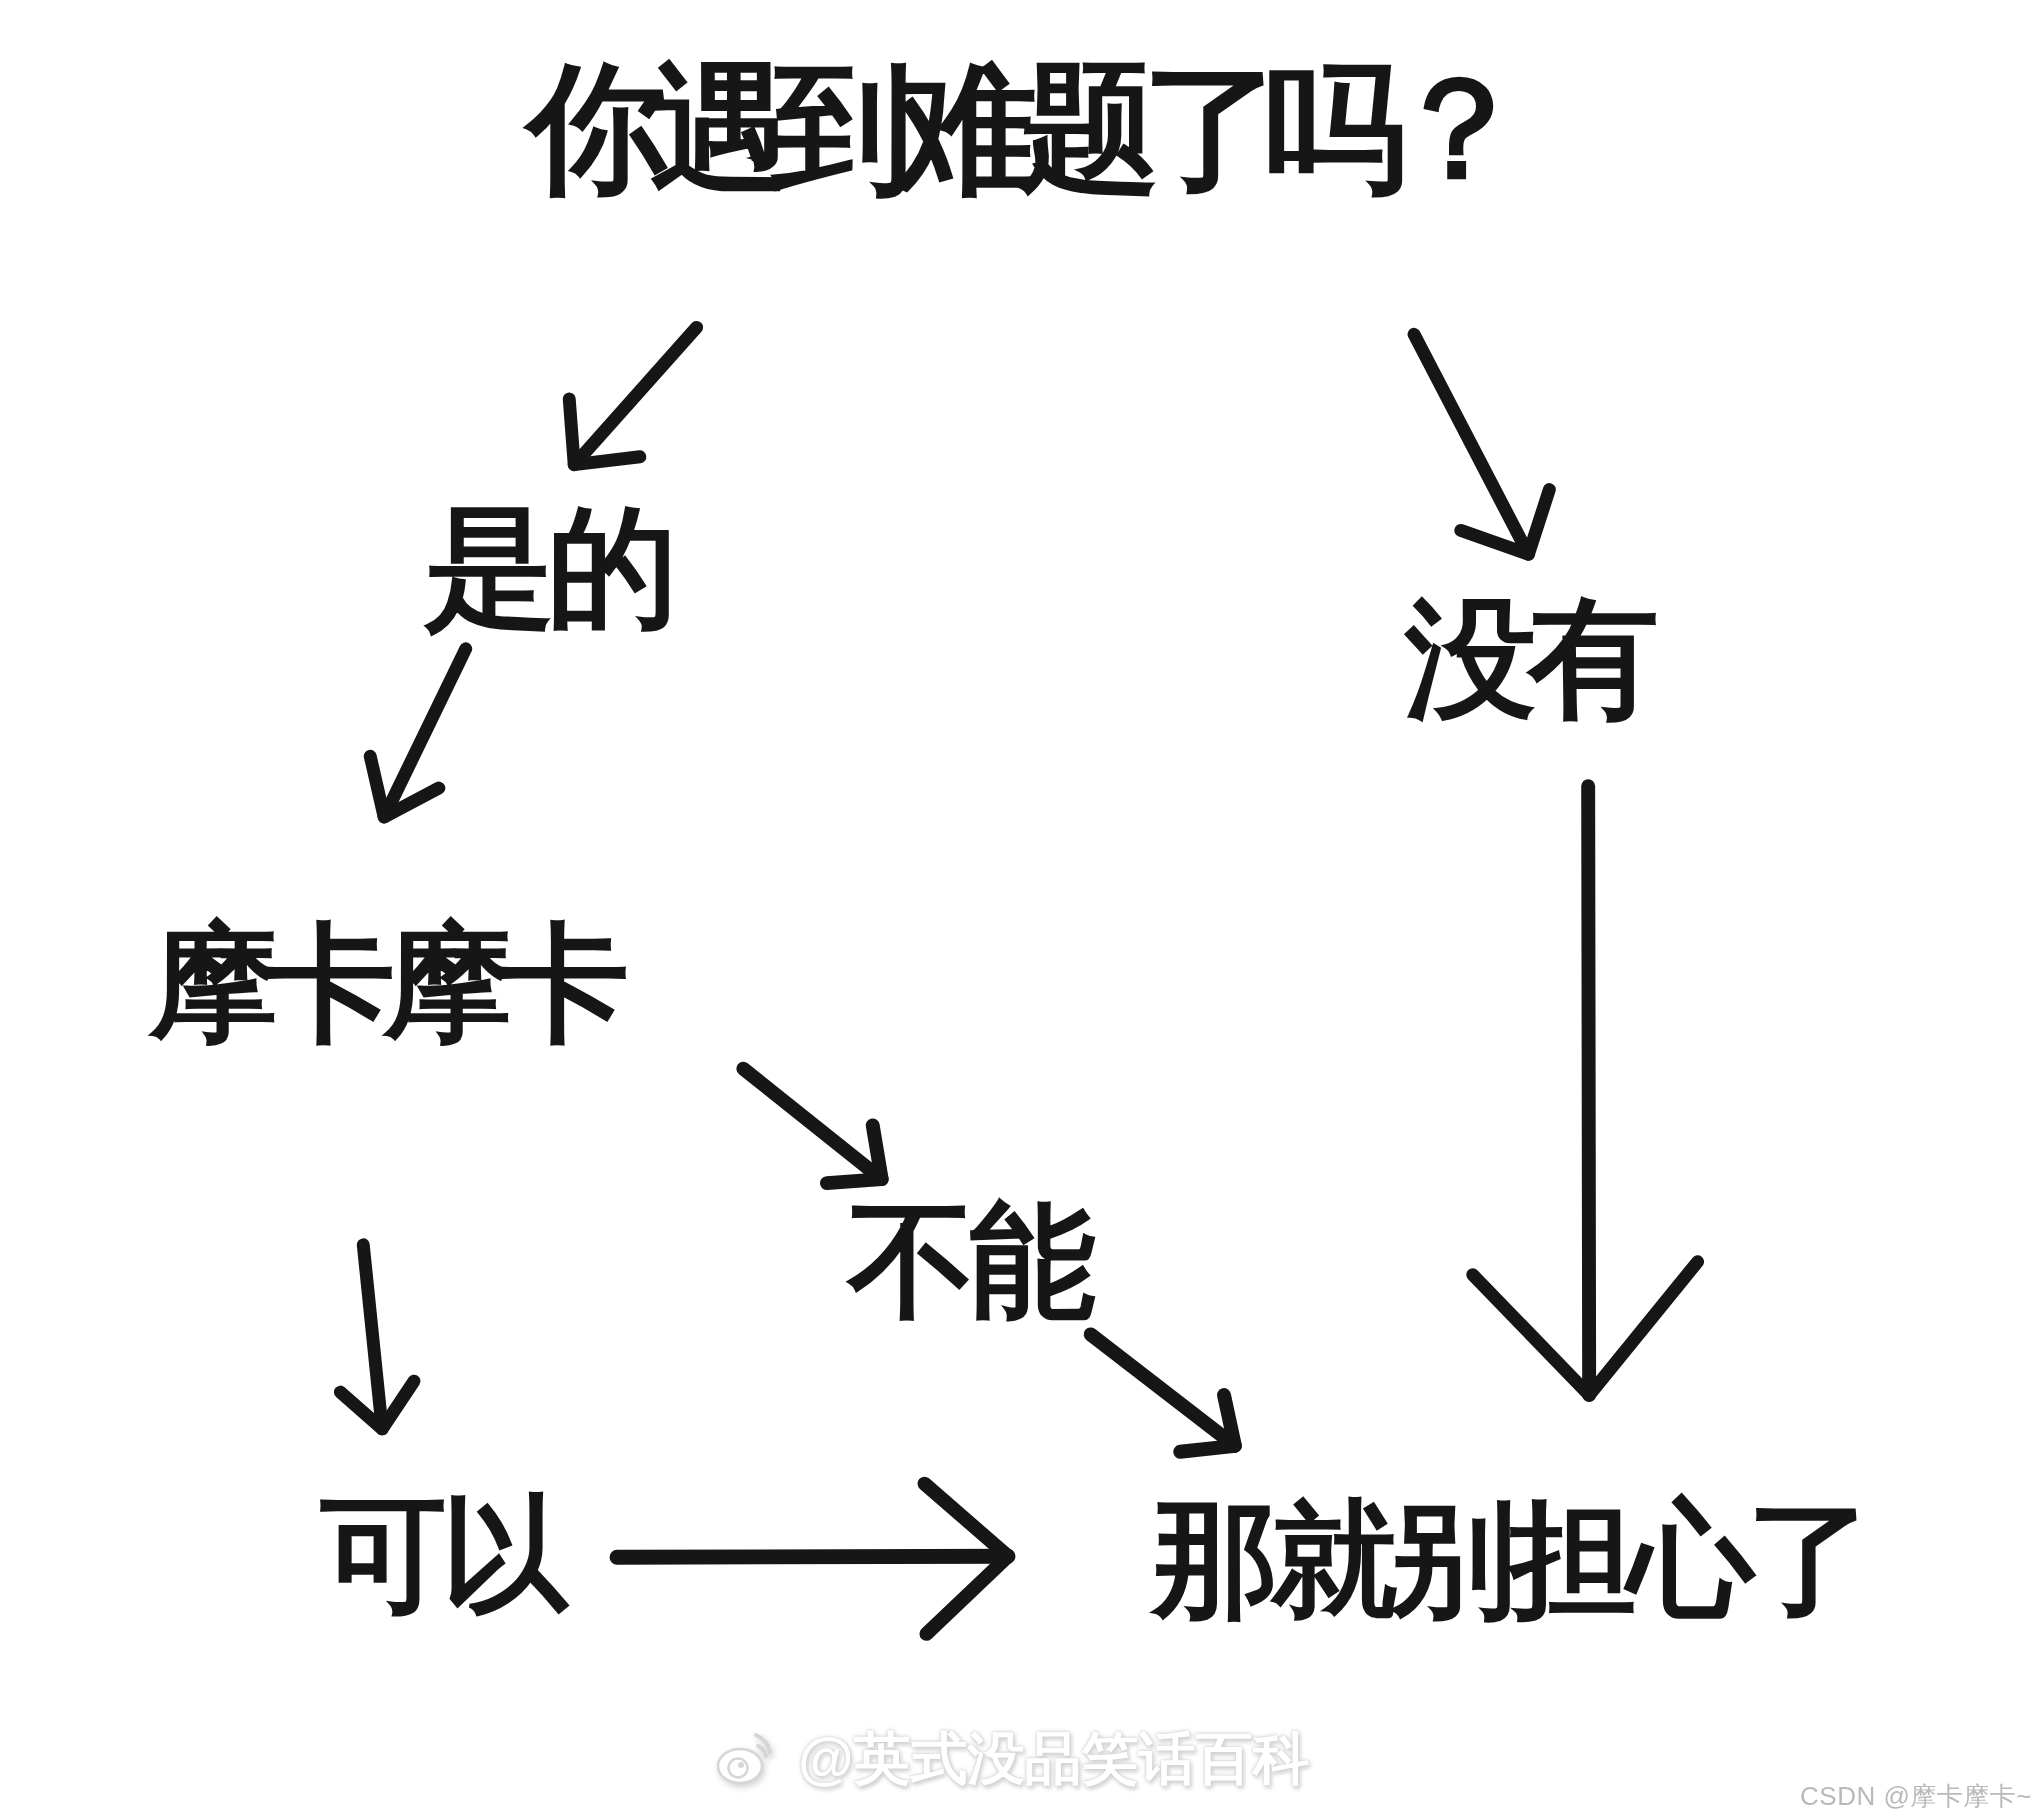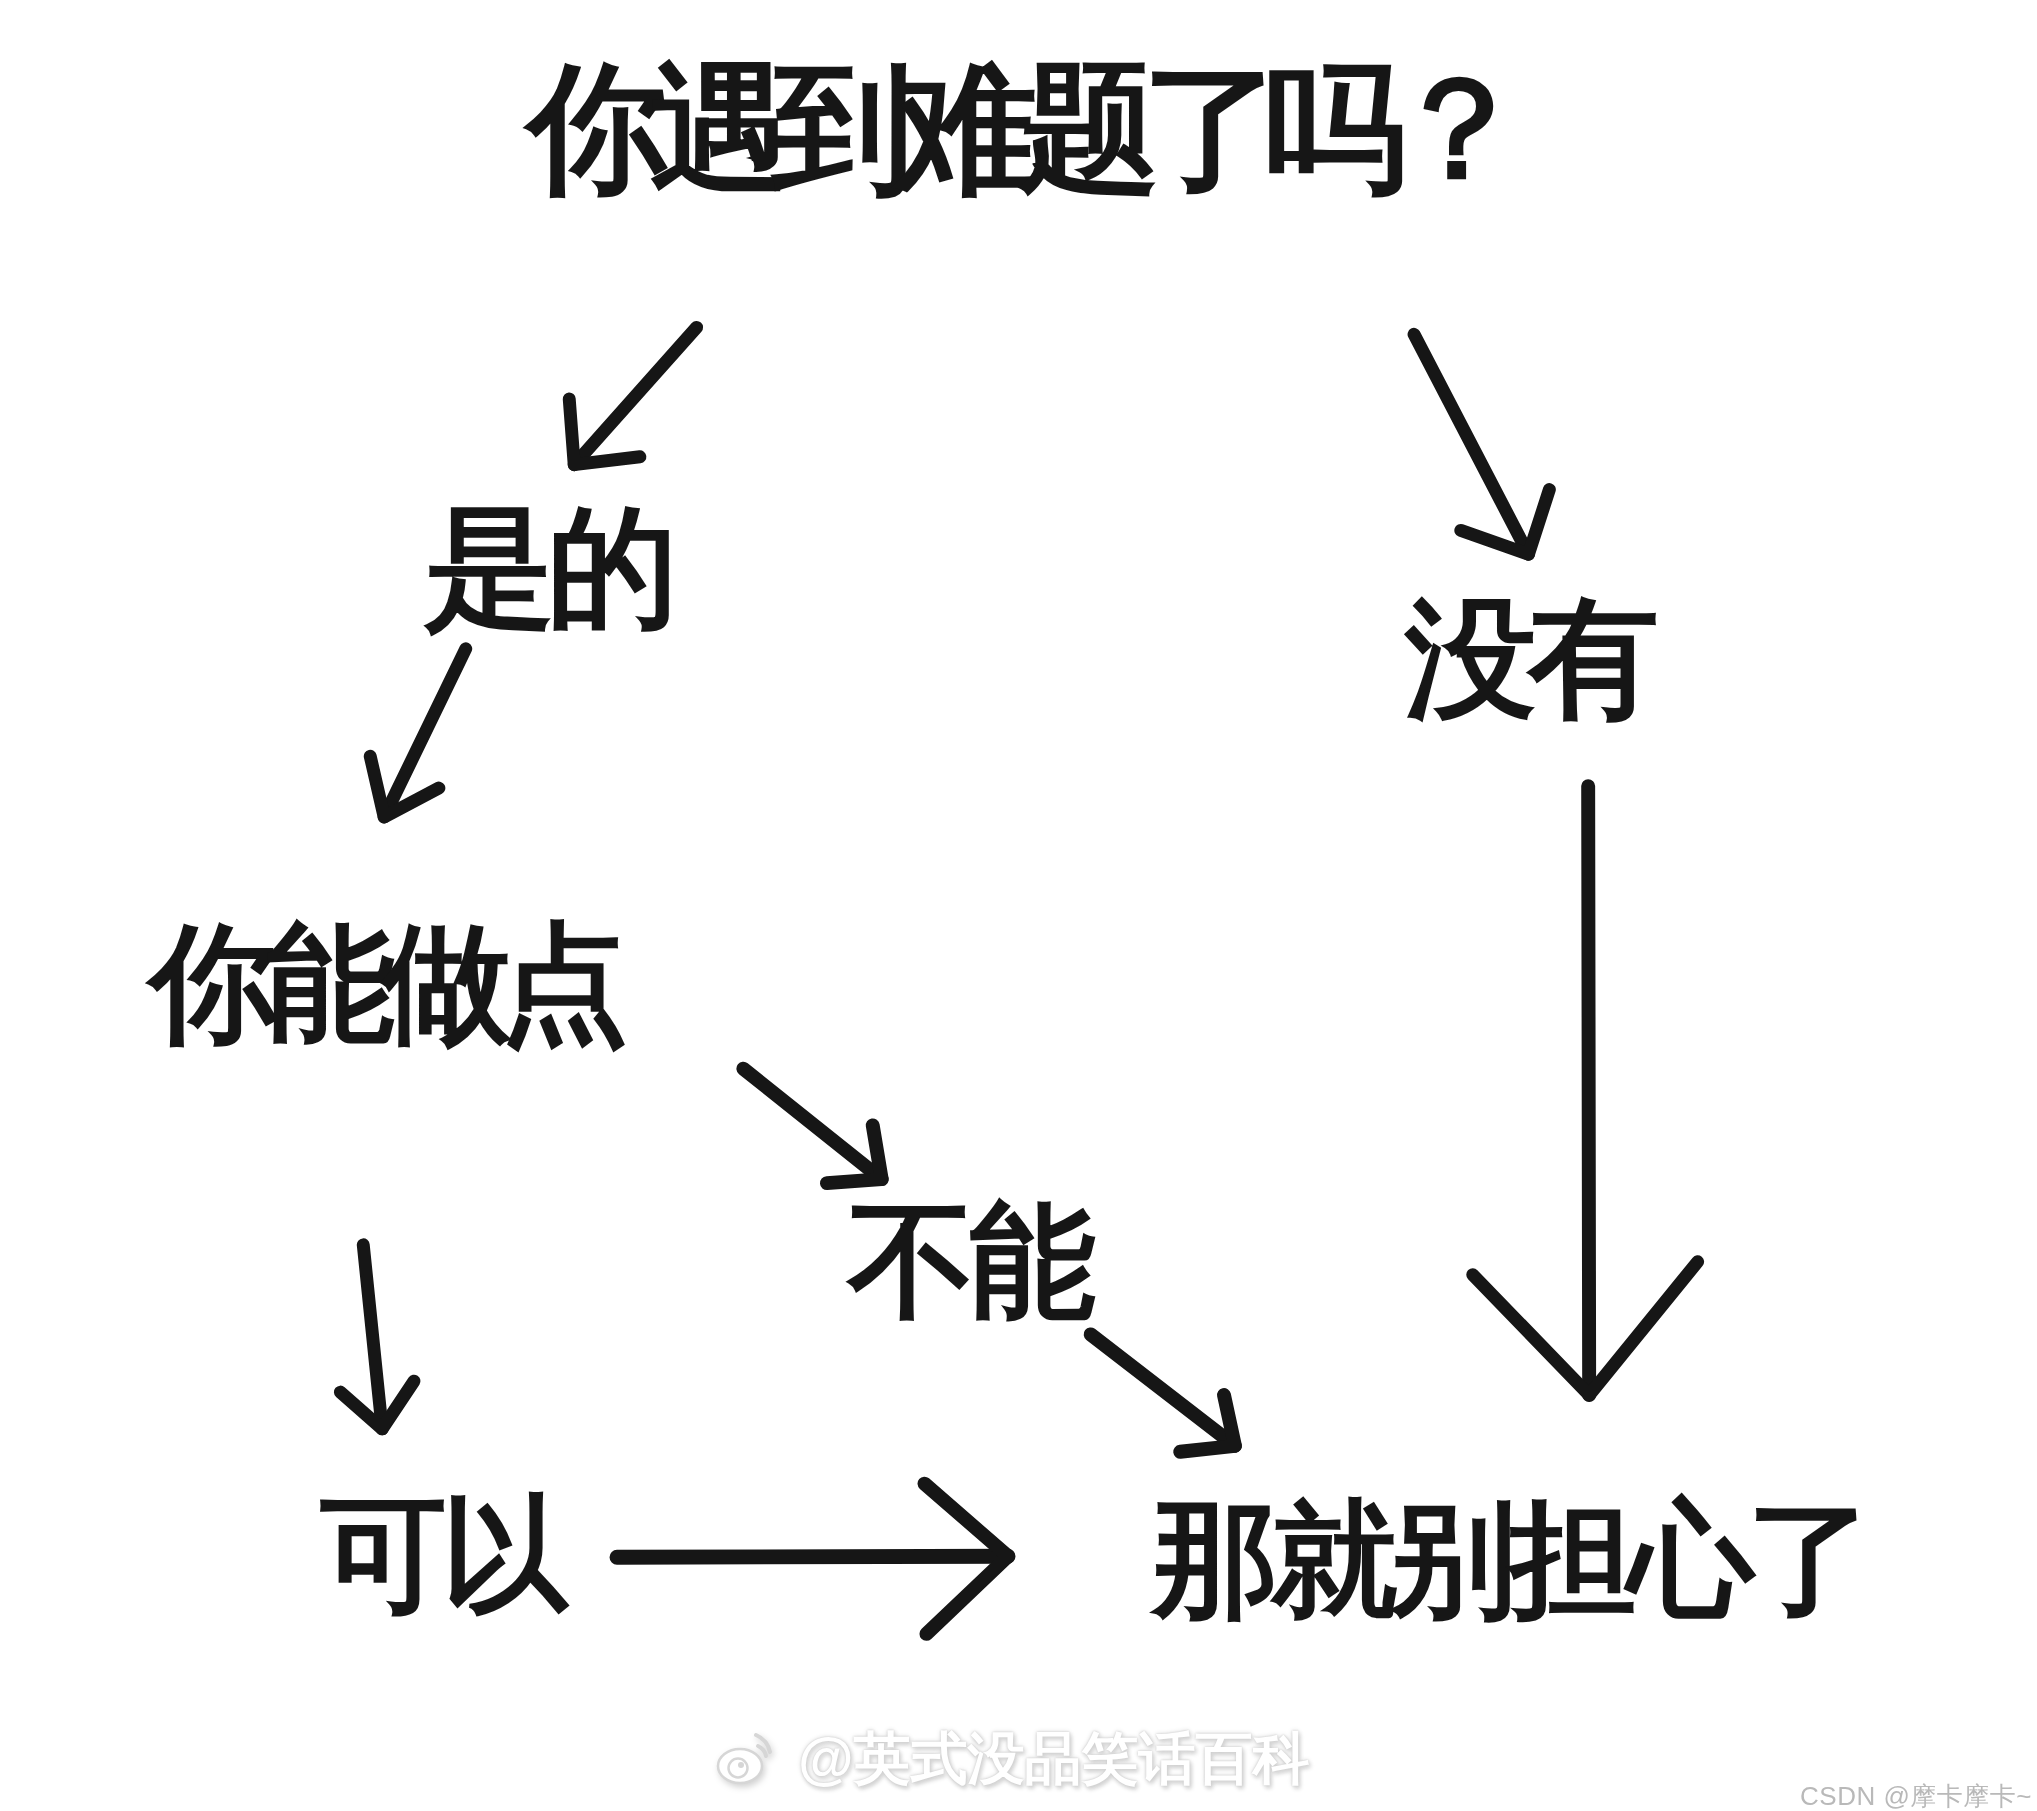--- a/index.html
+++ b/index.html
@@ -102,21 +102,21 @@
     </g>
   </svg>
 
   <div class="node title">你遇到难题了吗？</div>
 
   <div class="node n-yes">是的</div>
 
   <div class="node n-no">没有</div>
 
   <div class="node n-cando">
-    <div>你能做点</div>
+    <div>摩卡摩卡</div>
   </div>
 
   <div class="node n-cannot">不能</div>
 
   <div class="node n-worry">那就别担心了</div>
 
   <div class="node n-can">可以</div>
 
   <div class="watermark">
     <span style="display:inline-block;filter:drop-shadow(2px 3px 3px #d2d2d2);">

